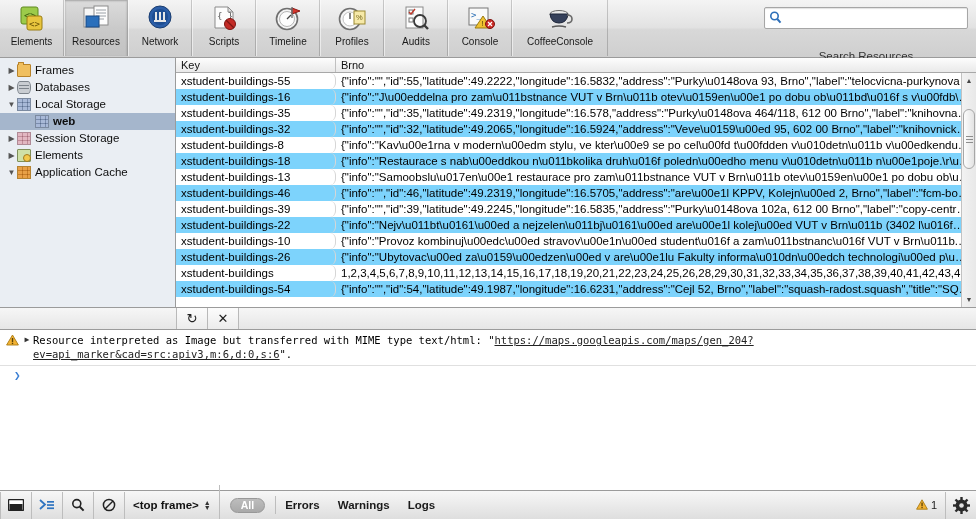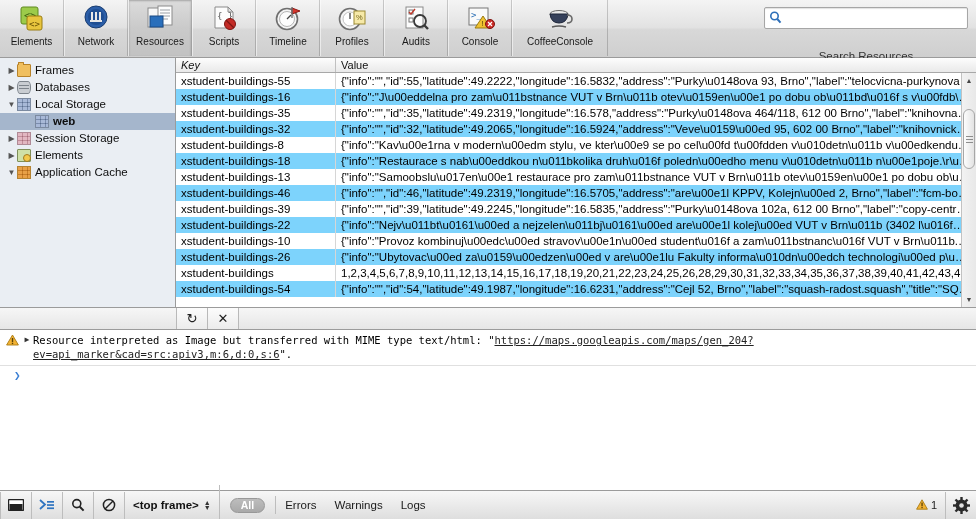--- a/index.html
+++ b/index.html
@@ -97,27 +97,27 @@
   .ic-cookie:after{content:"";position:absolute;right:-1px;bottom:-1px;width:8px;height:8px;border-radius:50%;background:#f2c84b;border:1px solid #a07a20;box-sizing:border-box;}
 
   
   .tablepane{flex:1;position:relative;overflow:hidden;background:#fff;}
   .hdr{
     height:15px;display:flex;font-size:11px;color:#111;
     background:linear-gradient(#fdfdfd,#e9e9e9);
     border-bottom:1px solid #a8a8a8;box-sizing:border-box;
   }
   .hdr .hc{padding:1px 0 0 5px;box-sizing:border-box;line-height:13px;}
-  .hdr .hc.k{width:160px;flex:0 0 160px;border-right:1px solid #c0c0c0;font-style:italic;}
+  .hdr .hc.k{width:160px;flex:0 0 160px;border-right:1px solid #c0c0c0;}
   .hdr .hc.v{flex:1;}
   .rows{position:relative;}
   .row{height:16px;display:flex;font-size:11.5px;color:#000;box-sizing:border-box;}
   .row.odd{background:#fff;}
   .row.even{background:#7dd3fc;}
-  .cell{padding:0 0 0 5px;line-height:16px;white-space:nowrap;overflow:hidden;box-sizing:border-box;}
+  .cell{padding:0 0 0 5px;line-height:16px;white-space:nowrap;overflow:hidden;box-sizing:border-box;border-radius:6px;}
   .cell.k{width:160px;flex:0 0 160px;border-right:1px solid #d6d6d6;text-overflow:clip;}
   .cell.v{flex:1;text-overflow:ellipsis;padding-right:4px;}
 
   
   .vscroll{
     position:absolute;right:0;top:15px;bottom:0;width:15px;
     background:linear-gradient(to right,#f2f2f2,#e8e8e8);
     border-left:1px solid #c2c2c2;box-sizing:border-box;
   }
   .vscroll .arrow{height:15px;display:flex;align-items:center;justify-content:center;font-size:7px;color:#444;}
@@ -182,21 +182,21 @@
     border-right:1px solid #bdbdbd;font-size:11.5px;font-weight:bold;color:#111;cursor:default;
   }
   .stepper{display:flex;flex-direction:column;line-height:5px;font-size:7px;color:#333;}
   .pill{
     margin:0 10px;height:15px;padding:0 10px;border-radius:8px;
     background:linear-gradient(#bdbdbd,#a9a9a9);color:#fff;font-size:10.5px;font-weight:bold;
     display:flex;align-items:center;justify-content:center;cursor:default;
     border:1px solid #989898;box-sizing:border-box;
   }
   .sep{width:1px;height:18px;background:#bdbdbd;}
-  .filt{font-size:11.5px;font-weight:normal;color:#1a1a1a;padding:0 9px;cursor:default;}
+  .filt{font-size:11.5px;font-weight:bold;color:#1a1a1a;padding:0 9px;cursor:default;}
   .sbright{margin-left:auto;display:flex;align-items:center;height:27px;}
   .errcount{display:flex;align-items:center;gap:3px;padding:0 8px;font-size:11px;color:#222;}
   .gear{width:30px;height:27px;display:flex;align-items:center;justify-content:center;border-left:1px solid #bdbdbd;}
 </style>
 </head>
 <body>
 
 <div class="app">
 
   <div class="toolbar">
@@ -205,36 +205,20 @@
       <div class="tab">
         <div class="ico">
           <svg width="30" height="30" viewBox="0 0 30 30">
             <rect x="4" y="3" width="17" height="17" rx="2" fill="#9ccb4a" stroke="#5f8a1f"></rect>
             <text x="7" y="15" font-size="10" fill="#3c5c10" font-family="monospace">&lt;&gt;</text>
             <rect x="10" y="12" width="15" height="14" rx="2" fill="#e8c53e" stroke="#9a7d12"></rect>
             <text x="12" y="23" font-size="9" fill="#6b5306" font-family="monospace">&lt;&gt;</text>
           </svg>
         </div>
         <div class="lbl">Elements</div>
-      </div>
-
-      <div class="tab">
-        <div class="ico">
-          <svg width="30" height="30" viewBox="0 0 30 30">
-            <circle cx="15" cy="13" r="11" fill="#2b5ea8" stroke="#1a3d70"></circle>
-            <circle cx="15" cy="13" r="8" fill="#1f4e92"></circle>
-            <g fill="#e8e8e8">
-                <rect x="10" y="8" width="2" height="8"></rect>
-                <rect x="14" y="8" width="2" height="8"></rect>
-                <rect x="18" y="8" width="2" height="8"></rect>
-                <rect x="9" y="16" width="12" height="2"></rect>
-              </g>
-          </svg>
-        </div>
-        <div class="lbl">Network</div>
       </div>
 
       <div class="tab selected">
         <div class="ico">
           <svg width="30" height="30" viewBox="0 0 30 30">
             <rect x="3" y="4" width="15" height="19" fill="#f7f7f7" stroke="#8b8b8b"></rect>
             <rect x="13" y="2" width="14" height="19" fill="#fdfdfd" stroke="#8b8b8b"></rect>
             <g stroke="#9aa0a6" stroke-width="1">
               <line x1="15" y1="6" x2="25" y2="6"></line>
                 <line x1="15" y1="9" x2="25" y2="9"></line>
@@ -243,20 +227,36 @@
             </g>
             <rect x="5" y="12" width="13" height="11" fill="#2a6fbb" stroke="#1b4b84"></rect>
           </svg>
         </div>
         <div class="lbl">Resources</div>
       </div>
 
       <div class="tab">
         <div class="ico">
           <svg width="30" height="30" viewBox="0 0 30 30">
+            <circle cx="15" cy="13" r="11" fill="#2b5ea8" stroke="#1a3d70"></circle>
+            <circle cx="15" cy="13" r="8" fill="#1f4e92"></circle>
+            <g fill="#e8e8e8">
+                <rect x="10" y="8" width="2" height="8"></rect>
+                <rect x="14" y="8" width="2" height="8"></rect>
+                <rect x="18" y="8" width="2" height="8"></rect>
+                <rect x="9" y="16" width="12" height="2"></rect>
+              </g>
+          </svg>
+        </div>
+        <div class="lbl">Network</div>
+      </div>
+
+      <div class="tab">
+        <div class="ico">
+          <svg width="30" height="30" viewBox="0 0 30 30">
             <path d="M6 3 h13 l5 5 v16 h-18 z" fill="#fcfcfc" stroke="#8b8b8b"></path>
             <path d="M19 3 v5 h5 z" fill="#e2e2e2" stroke="#8b8b8b"></path>
             <text x="8" y="15" font-size="9" font-family="monospace" fill="#555">{ }</text>
             <circle cx="21" cy="20" r="5.5" fill="#c32b26" stroke="#7d1512"></circle>
             <path d="M17 16 l8 8" stroke="#7d1512" stroke-width="1.2"></path>
           </svg>
         </div>
         <div class="lbl">Scripts</div>
       </div>
 
@@ -377,21 +377,21 @@
       <div class="srow">
         <span class="disc">▼</span>
         <span class="sico ic-grid orange"></span>
         <span class="slabel">Application Cache</span>
       </div>
     </div>
 
     <div class="tablepane">
       <div class="hdr">
         <div class="hc k">Key</div>
-        <div class="hc v">Value</div>
+        <div class="hc v">Brno</div>
       </div>
       <div class="rows">
         <div class="row odd">
           <div class="cell k">xstudent-buildings-55</div>
           <div class="cell v">{"info":"","id":55,"latitude":49.2222,"longitude":16.5832,"address":"Purky\u0148ova 93, Brno","label":"telocvicna-purkynova-i…</div>
         </div>
         <div class="row even">
           <div class="cell k">xstudent-buildings-16</div>
           <div class="cell v">{"info":"J\u00eddelna pro zam\u011bstnance VUT v Brn\u011b otev\u0159en\u00e1 po dobu ob\u011bd\u016f s v\u00fdb\u2026</div>
         </div>

